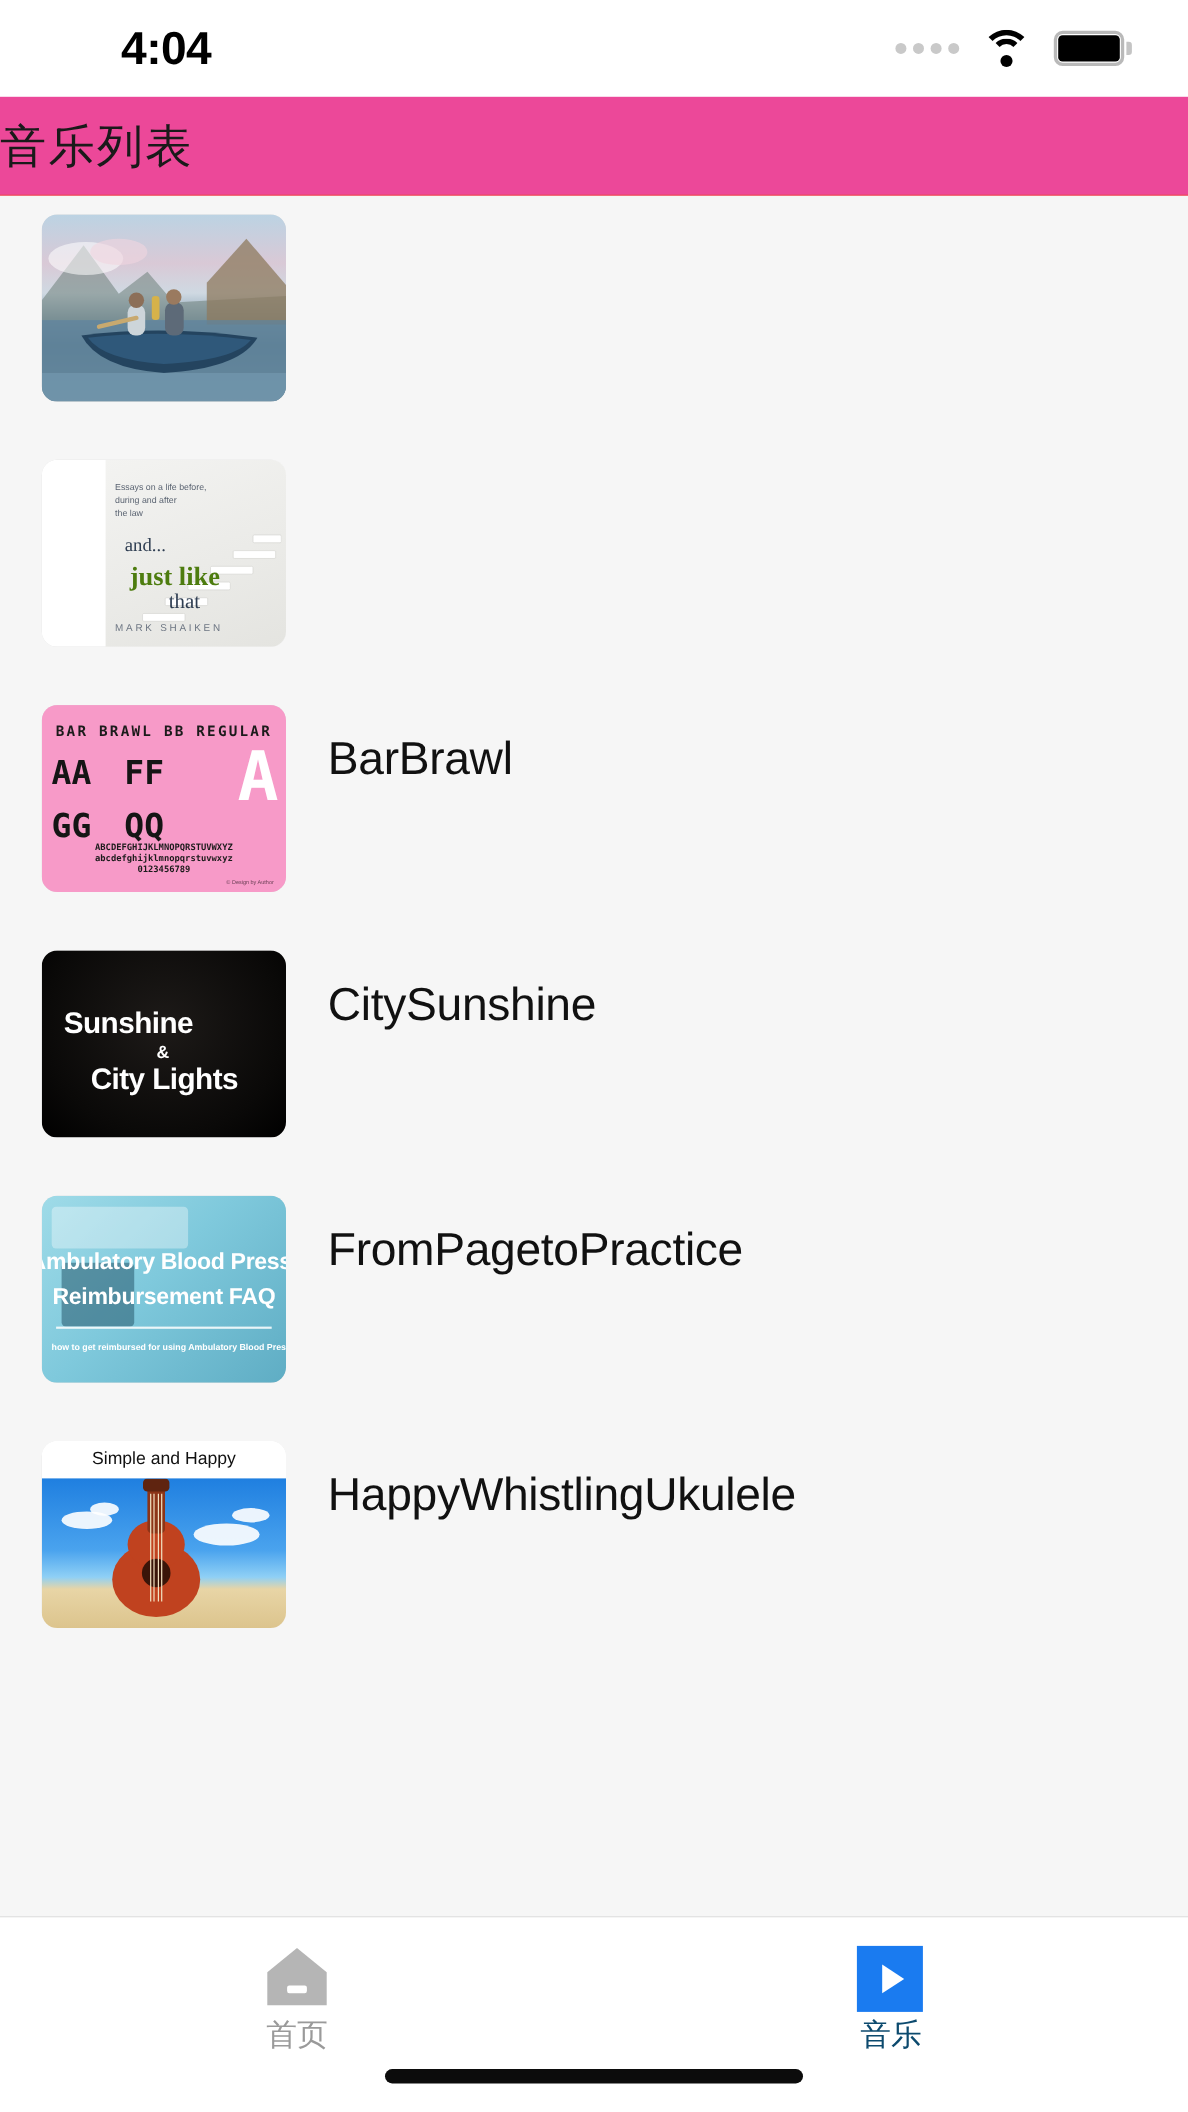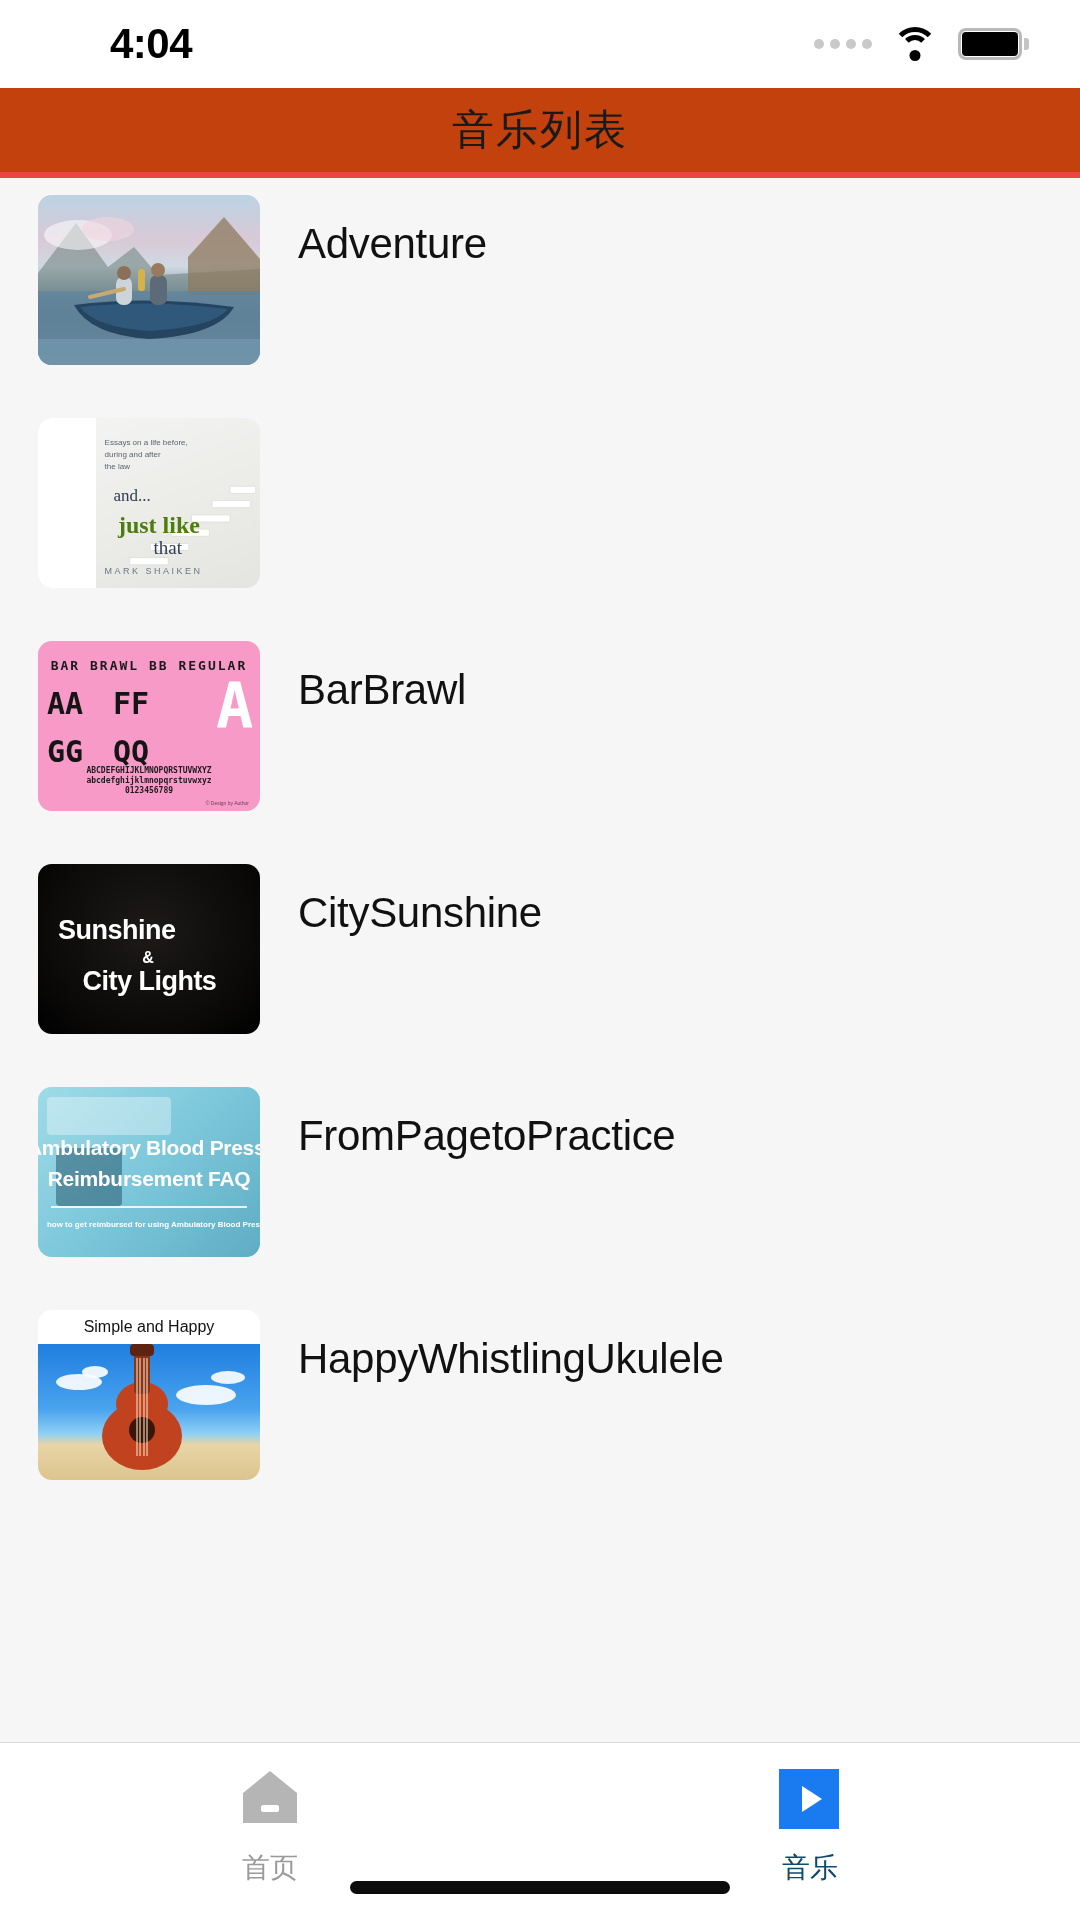--- a/index.html
+++ b/index.html
@@ -43,23 +43,23 @@
     position:absolute; top:4px; left:4px; bottom:4px; right:4px;
     border-radius:4px; background:#000;
   }
   .battery .nub{
     position:absolute; right:-7px; top:10px; width:5px; height:12px;
     background:#c4c4c4; border-radius:0 3px 3px 0;
   }
 
   
   .navbar{
-    height:90px; background:#c2410c;
-    display:flex; align-items:center; justify-content:center;
-    border-bottom:6px solid #ef4444;
+    height:90px; background:#ec4899;
+    display:flex; align-items:center; justify-content:flex-start;
+    border-bottom:1px solid #ef4444;
   }
   .nav-title{ font-size:42px; color:#1a1a1a; letter-spacing:2px; }
 
   
   .list{
     position:absolute; top:178px; left:0; right:0; bottom:178px;
     background:#f6f6f6; overflow:hidden;
   }
   .row{
     position:relative; height:223px;
@@ -214,21 +214,21 @@
   .art-uku .cloud{
     position:absolute; background:#fff; border-radius:50%; opacity:.9;
   }
 
   
   .tabbar{
     position:absolute; left:0; right:0; bottom:0; height:178px;
     background:#fff; border-top:1px solid #dcdcdc;
     display:flex; align-items:flex-start; padding-top:26px;
   }
-  .tab{ flex:1; display:flex; flex-direction:column; align-items:center; gap:24px; }
+  .tab{ flex:1; display:flex; flex-direction:column; align-items:center; gap:6px; }
   .tab-icon{ width:62px; height:56px; position:relative; }
   .tab-label{ font-size:28px; color:#9a9a9a; }
   .tab.active .tab-label{ color:#0c4a6e; }
 
   .ico-home{ width:100%; height:100%; }
   .ico-play{
     width:60px; height:60px; background:#1a7bf0;
     display:flex; align-items:center; justify-content:center;
   }
   .ico-play .tri{
@@ -289,21 +289,20 @@
           <path d="M42 112 Q111 104 190 114 Q176 132 111 136 Q56 132 42 112 Z" fill="#2f587a"></path>
           <rect x="78" y="82" width="16" height="28" rx="7" fill="#cdd5da"></rect>
           <circle cx="86" cy="78" r="7" fill="#8c6f58"></circle>
           <rect x="112" y="80" width="17" height="30" rx="7" fill="#5d6a78"></rect>
           <circle cx="120" cy="75" r="7" fill="#9a7a5f"></circle>
           <rect x="100" y="74" width="7" height="22" rx="3" fill="#d6b24a"></rect>
           <path d="M52 102 L86 94" stroke="#c8a96f" stroke-width="4" stroke-linecap="round"></path>
           <rect x="0" y="144" width="222" height="26" fill="#7fa3bb" opacity=".45"></rect>
         </svg>
       </div>
-      <div class="title">Adventure</div>
     </div>
 
     <div class="row">
       <div class="thumb">
         <div class="art art-book">
           <div class="panel"></div>
           <svg class="steps" viewBox="0 0 100 100" preserveAspectRatio="none">
             <g fill="#ffffff" stroke="#d8d8d4" stroke-width="0.6">
               <rect x="2" y="84" width="30" height="7" rx="1"></rect>
               <rect x="18" y="70" width="30" height="7" rx="1"></rect>

